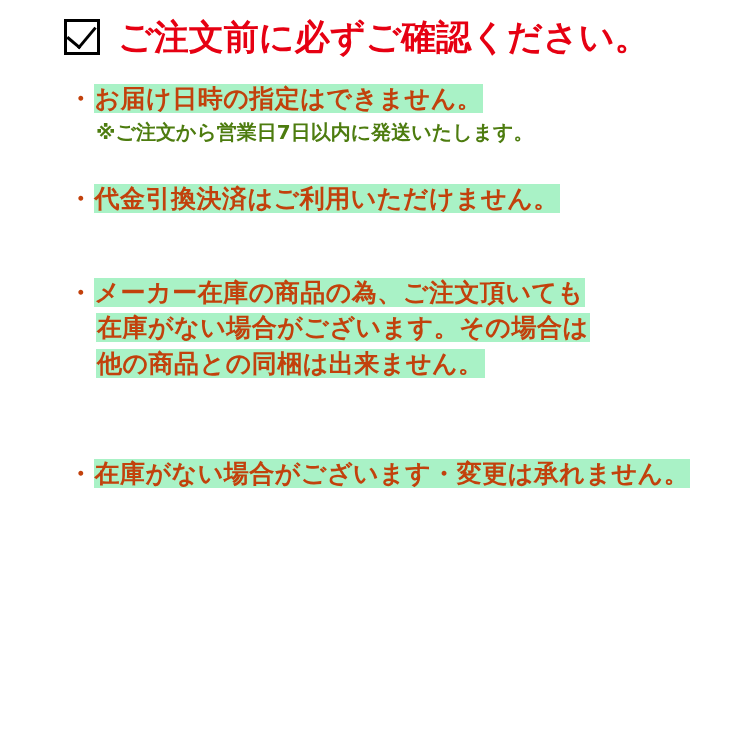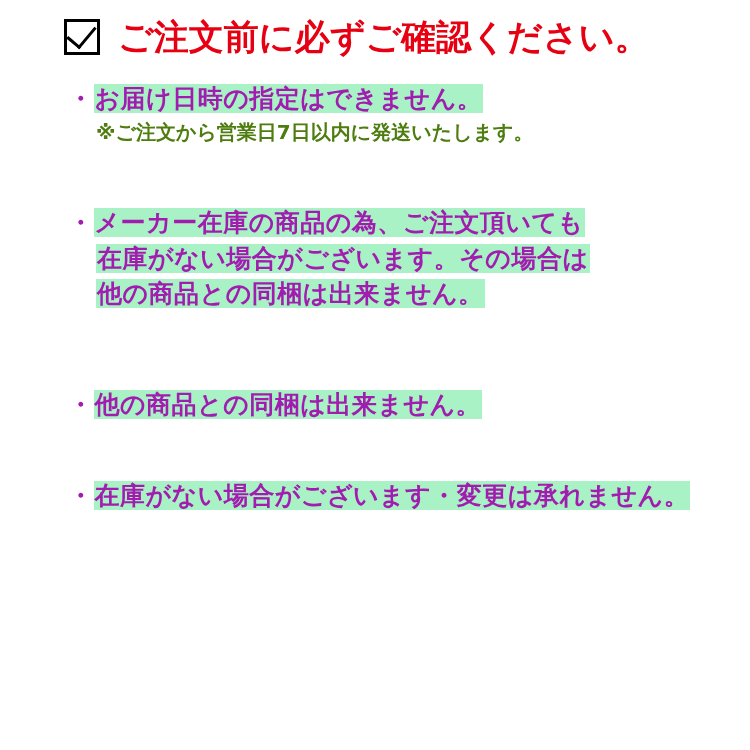--- a/index.html
+++ b/index.html
@@ -58,21 +58,21 @@
   .items {
     margin: 24px 0 0 0;
     padding: 0 0 0 50px;
   }
   .item {
     margin-bottom: 24px;
   }
   .item-line {
     font-size: 25px;
     font-weight: bold;
-    color: #a21caf;
+    color: #c2410c;
     line-height: 1.42;
     letter-spacing: 0.5px;
     white-space: nowrap;
   }
   .item-line .hl {
     background: #a9f2c6;
     padding: 0 1px;
   }
   .item-indent {
     padding-left: 28px;
@@ -106,39 +106,37 @@
   <div class="items">
 
     <div class="item sp-1">
       <div class="item-line">
         <span>・</span><span class="hl">お届け日時の指定はできません。</span>
       </div>
       <div class="item-note item-indent">※ご注文から営業日7日以内に発送いたします。</div>
     </div>
 
     <div class="item sp-2">
+      <div class="item-line">
+        <span>・</span><span class="hl">代金引換決済はご利用いただけません。</span>
+      </div>
     </div>
 
     <div class="item sp-3">
       <div class="item-line">
         <span>・</span><span class="hl">メーカー在庫の商品の為、ご注文頂いても</span>
       </div>
       <div class="item-line item-indent">
         <span class="hl">在庫がない場合がございます。その場合は</span>
       </div>
       <div class="item-line item-indent">
         <span class="hl">他の商品との同梱は出来ません。</span>
       </div>
     </div>
 
-    <div class="item sp-4">
-      <div class="item-line">
-        <span>・</span><span class="hl">他の商品との同梱は出来ません。</span>
-      </div>
-    </div>
 
     <div class="item">
       <div class="item-line">
         <span>・</span><span class="hl">在庫がない場合がございます・変更は承れません。</span>
       </div>
     </div>
 
   </div>
 </div>
 

